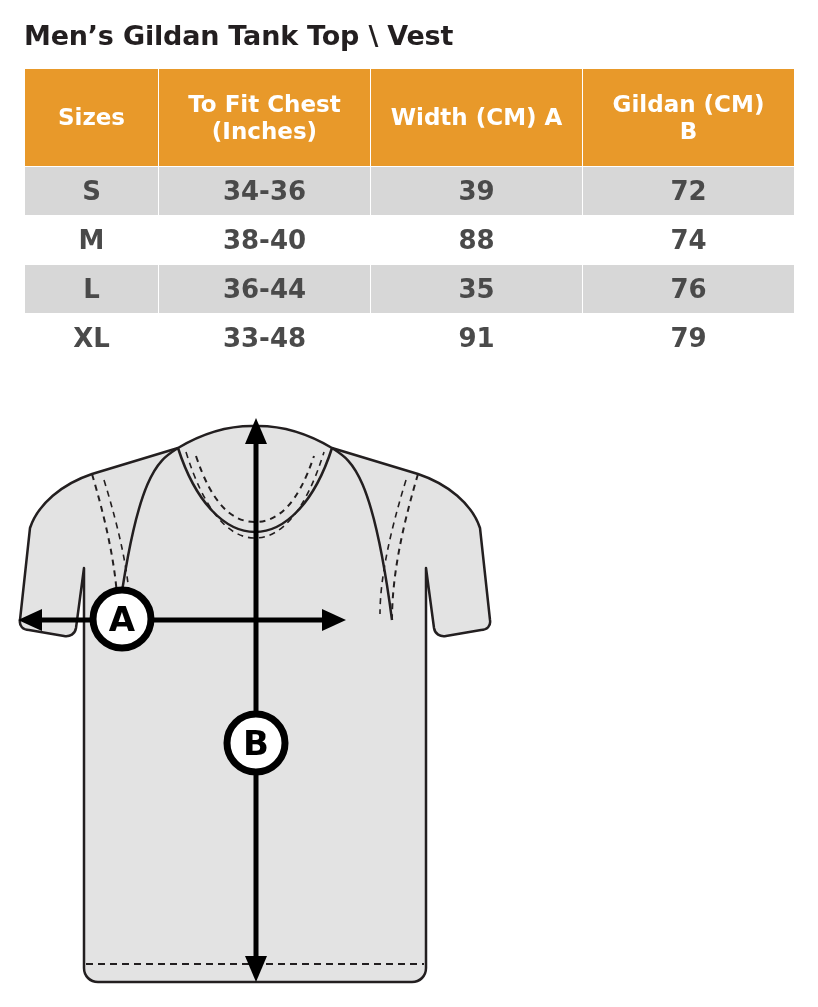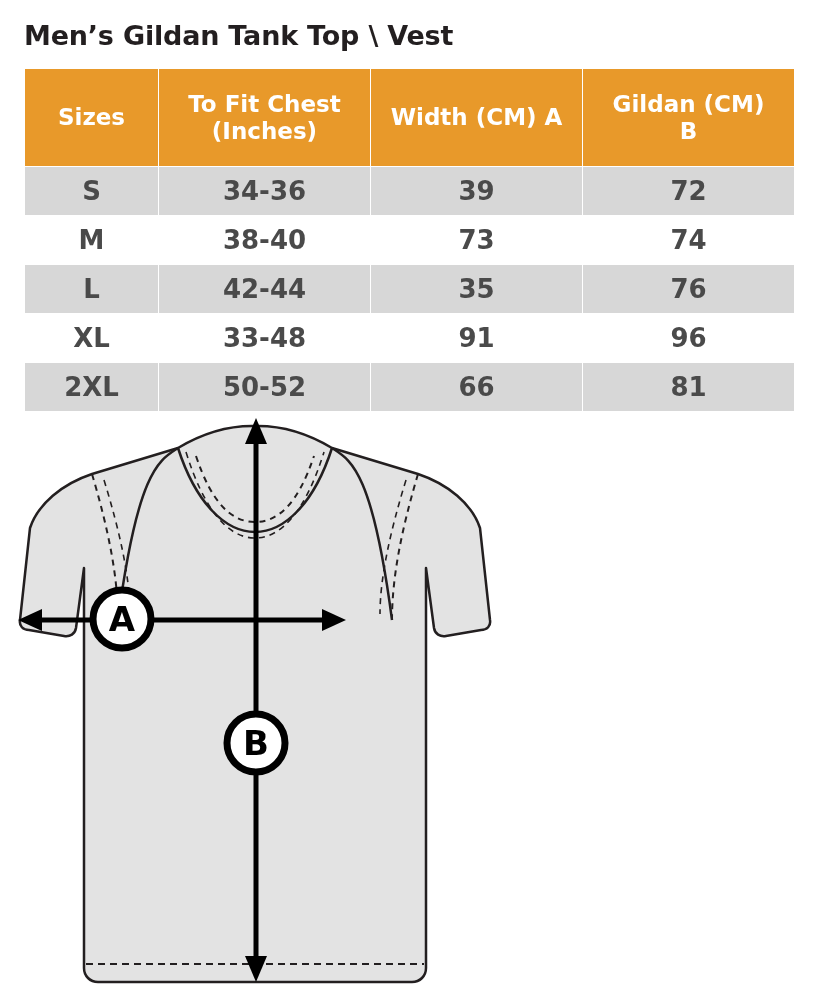--- a/index.html
+++ b/index.html
@@ -108,40 +108,34 @@
     <tbody>
       <tr class="odd">
         <td>S</td>
         <td>34-36</td>
         <td>39</td>
         <td>72</td>
       </tr>
       <tr class="even">
         <td>M</td>
         <td>38-40</td>
-        <td>73</td>
+        <td>88</td>
         <td>74</td>
       </tr>
       <tr class="odd">
         <td>L</td>
-        <td>42-44</td>
+        <td>36-44</td>
         <td>35</td>
         <td>76</td>
       </tr>
       <tr class="even">
         <td>XL</td>
         <td>33-48</td>
         <td>91</td>
-        <td>96</td>
-      </tr>
-      <tr class="odd">
-        <td>2XL</td>
-        <td>50-52</td>
-        <td>66</td>
-        <td>81</td>
+        <td>79</td>
       </tr>
     </tbody>
   </table>
 
   <div class="diagram">
     <svg width="818" height="599" viewBox="0 0 818 599" xmlns="http://www.w3.org/2000/svg">
 
       <g>
         <path d="M252,18
                  C222,18 198,28 178,40

